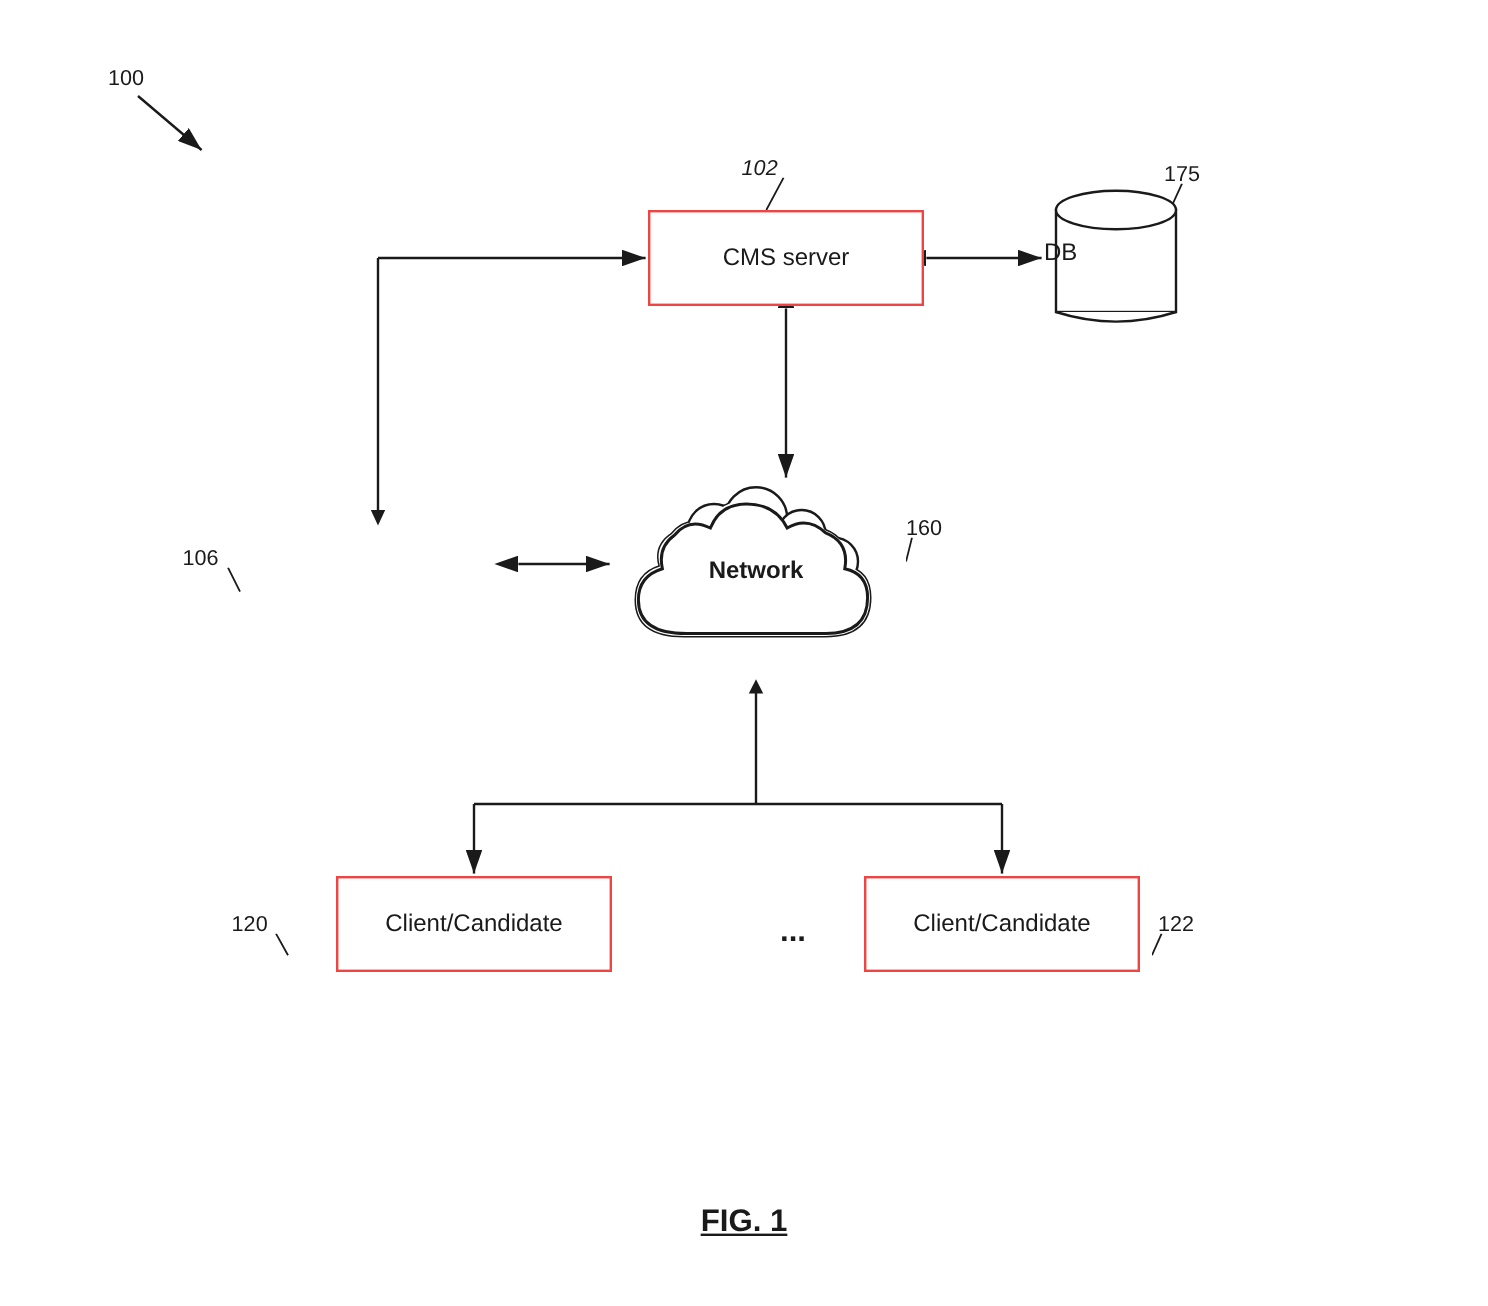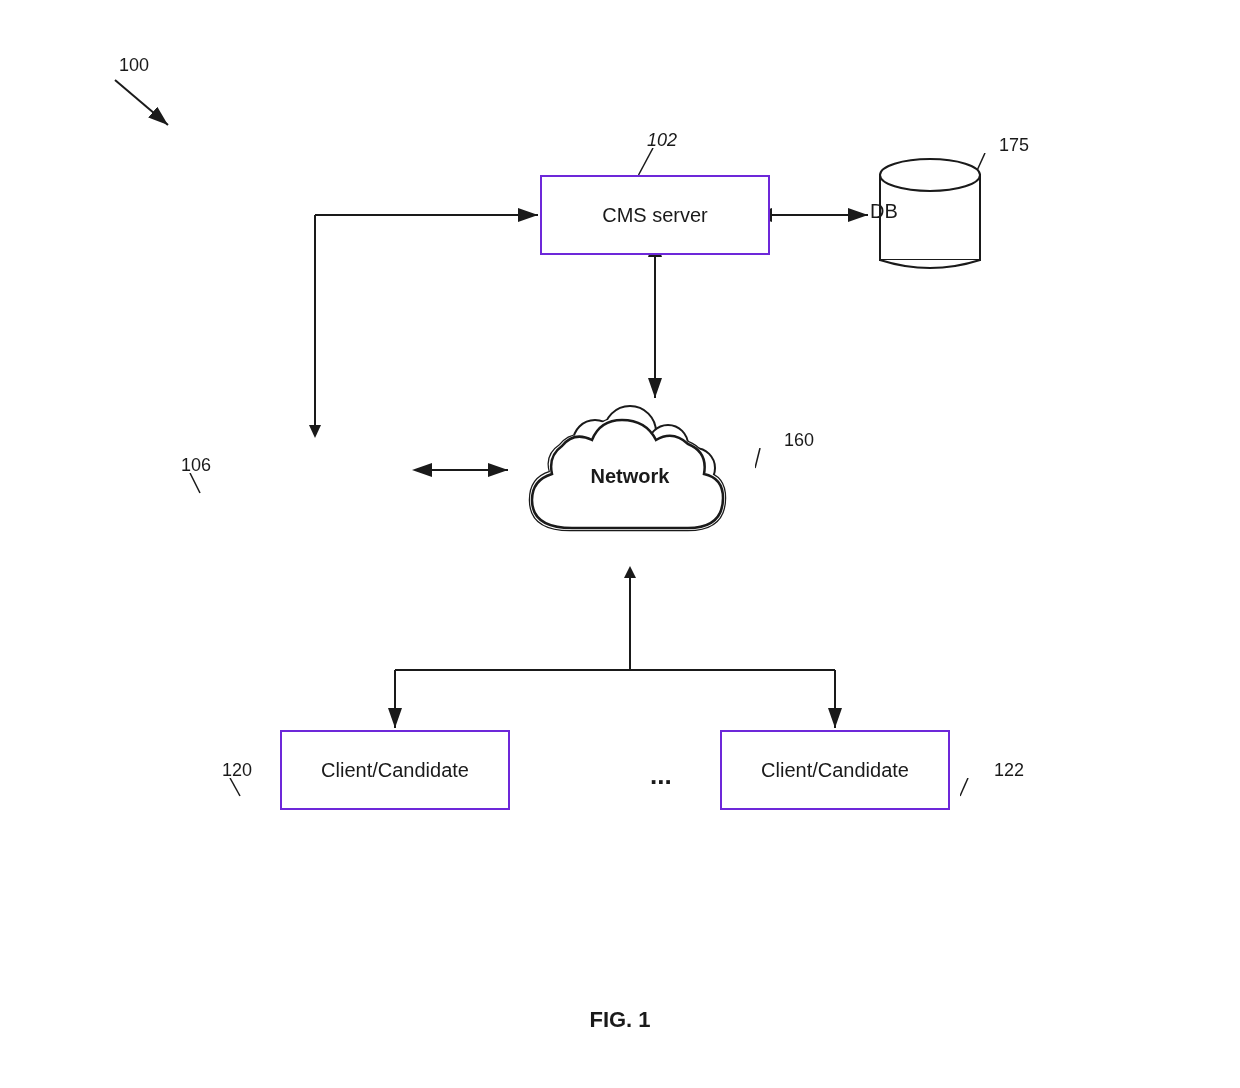--- a/index.html
+++ b/index.html
@@ -17,27 +17,26 @@
       width: 1240px;
       height: 1088px;
     }
 
     
     .ref-label {
       position: absolute;
       font-size: 18px;
       color: #1a1a1a;
       font-weight: normal;
-      margin-left: 29px;
     }
 
     
     .box {
       position: absolute;
-      border: 2px solid #6d28d9;
+      border: 2px solid #ef4444;
       background: #ffffff;
       display: flex;
       align-items: center;
       justify-content: center;
       font-size: 20px;
       color: #1a1a1a;
     }
 
     
     .cms-server-box {
@@ -88,23 +87,24 @@
       width: 240px;
       height: 170px;
     }
 
     
     .fig-caption {
       position: absolute;
       bottom: 55px;
       left: 50%;
       transform: translateX(-50%);
-      font-size: 22px;
+      font-size: 26px;
       font-weight: bold;
       color: #1a1a1a;
+      text-decoration: underline;
     }
 
     
     .arrows-svg {
       position: absolute;
       top: 0;
       left: 0;
       width: 1240px;
       height: 1088px;
       pointer-events: none;

